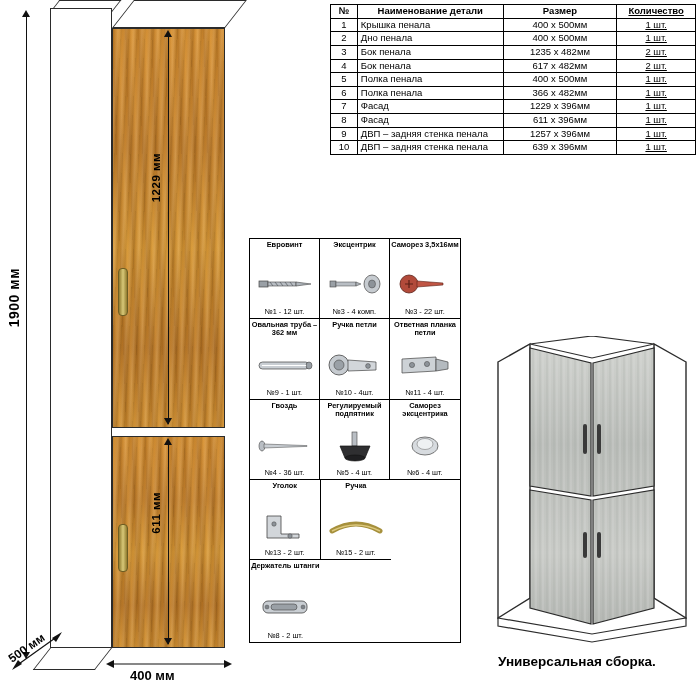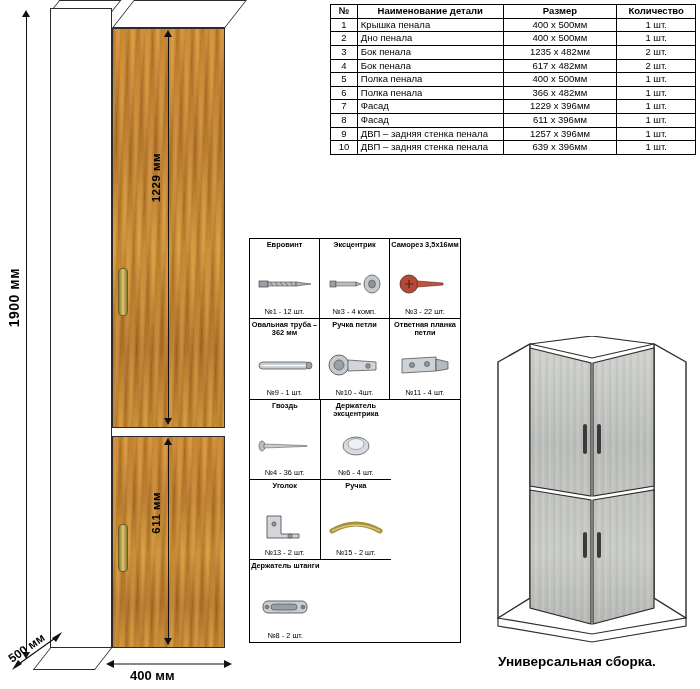--- a/index.html
+++ b/index.html
@@ -92,21 +92,21 @@
   }
   #parts-table th,#parts-table td{
     border:1px solid #000;
     padding:1px 3px;
     line-height:1.12;
   }
   #parts-table th{font-weight:bold;text-align:center;}
   .c-num{width:20px;text-align:center;}
   .c-name{width:140px;text-align:left;}
   .c-size{width:108px;text-align:center;}
-  .c-qty{width:72px;text-align:center;}
+  .c-qty{width:72px;text-align:center;text-decoration:underline;}
 
   
   #hardware{
     position:absolute;left:249px;top:238px;width:212px;
     border:1px solid #000;
     box-sizing:border-box;
   }
   .hw-row{display:flex;}
   .hw-cell{
     width:70.6px;
@@ -341,21 +341,32 @@
       <div class="hw-title">Гвоздь</div>
       <div class="hw-art">
         <svg width="56" height="14" viewBox="0 0 56 14">
           <ellipse cx="5" cy="7" rx="3" ry="5" fill="#b9bec4" stroke="#444" stroke-width="0.6"></ellipse>
           <path d="M7 5 L50 6.6 L50 7.4 L7 9 Z" fill="#c9ced3" stroke="#444" stroke-width="0.5"></path>
         </svg>
       </div>
       <div class="hw-qty">№4 - 36 шт.</div>
     </div>
     <div class="hw-cell">
-      <div class="hw-title">Держатель эксцентрика</div>
+      <div class="hw-title">Регулируемый подпятник</div>
+      <div class="hw-art">
+        <svg width="50" height="32" viewBox="0 0 50 32">
+          <rect x="22" y="2" width="5" height="14" fill="#b9bec4" stroke="#444" stroke-width="0.6"></rect>
+          <path d="M10 16 L40 16 L35 28 L15 28 Z" fill="#2f2f31" stroke="#111" stroke-width="0.7"></path>
+          <ellipse cx="25" cy="28" rx="10" ry="3" fill="#1f1f21" stroke="#111" stroke-width="0.6"></ellipse>
+        </svg>
+      </div>
+      <div class="hw-qty">№5 - 4 шт.</div>
+    </div>
+    <div class="hw-cell">
+      <div class="hw-title">Саморез эксцентрика</div>
       <div class="hw-art">
         <svg width="50" height="22" viewBox="0 0 50 22">
           <ellipse cx="25" cy="11" rx="13" ry="9" fill="#d7dbdf" stroke="#444" stroke-width="0.7"></ellipse>
           <ellipse cx="25" cy="9" rx="8" ry="5.5" fill="#eef1f3" stroke="#666" stroke-width="0.5"></ellipse>
         </svg>
       </div>
       <div class="hw-qty">№6 - 4 шт.</div>
     </div>
   </div>
 

